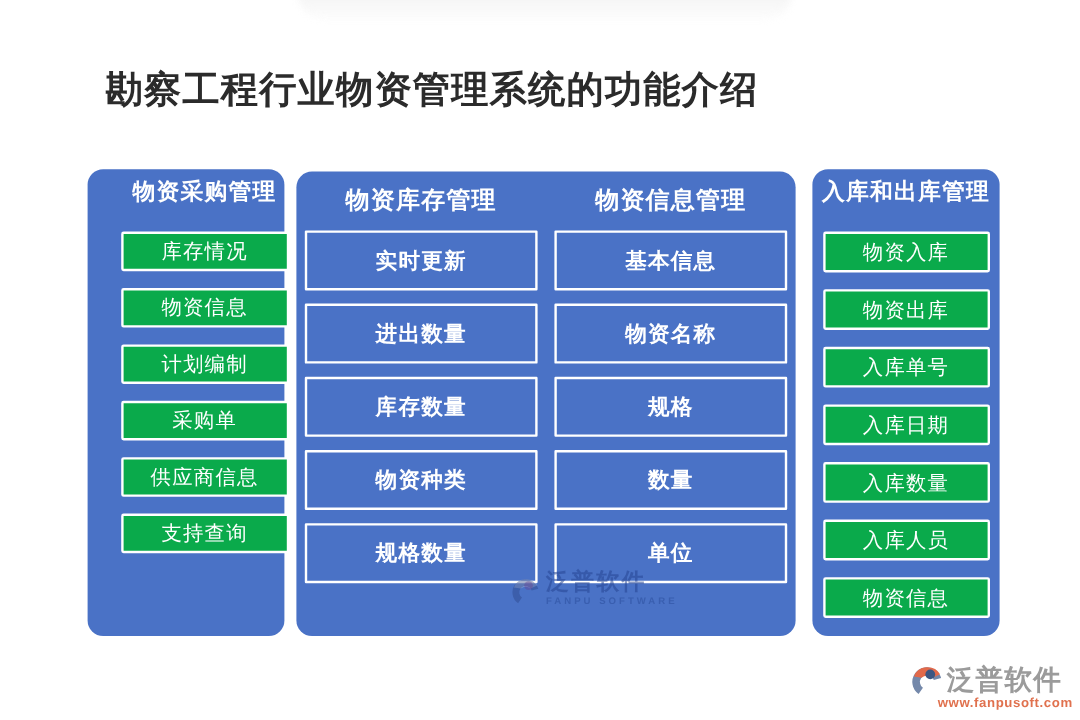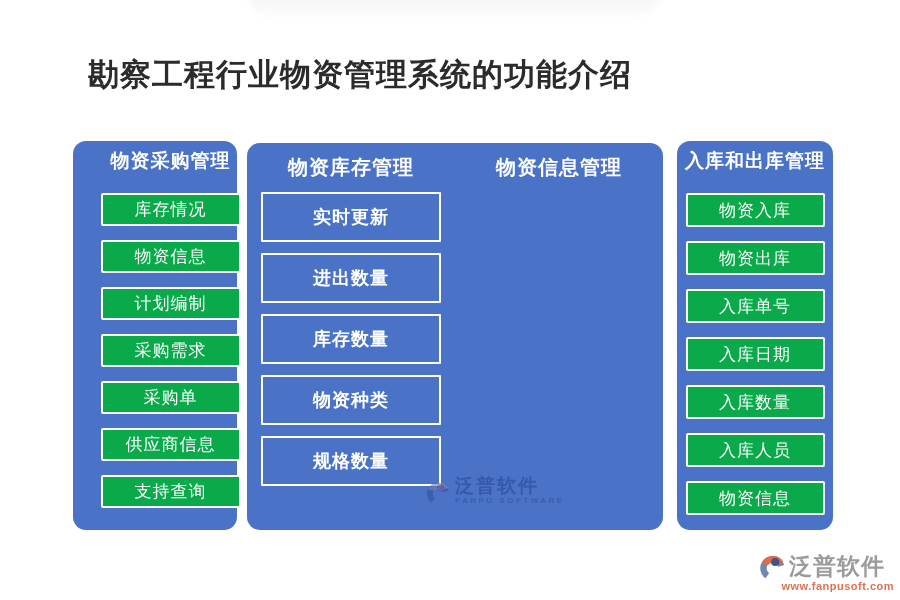--- a/index.html
+++ b/index.html
@@ -27,21 +27,21 @@
   .btn-col { display:flex; flex-direction:column; align-items:center;
              gap:14px; margin-top:21px; }
   .green-btn { width:140px; height:33px; background:#0aaa4b; border:2px solid #ffffff;
                border-radius:2px; color:#fff; font-weight:normal; font-size:17px;
                display:flex; align-items:center; justify-content:center; letter-spacing:1px; }
   .panel-right .green-btn { width:139px; height:34px; }
 
   .mid-cols { display:flex; flex-direction:row;font-family:Liberation Mono, monospace; }
   .mid-col { width:208px; display:flex; flex-direction:column; align-items:center; }
   .mid-boxes { display:flex; flex-direction:column; gap:11px; margin-top:12px; align-items:center; }
-  .mid-box { width:180px; height:50px; border:2px solid #ffffff; border-radius:1px;
+  .mid-box { width:194px; height:50px; border:2px solid #ffffff; border-radius:1px;
              background:transparent; color:#fff; font-weight:bold; font-size:18px;
              display:flex; align-items:center; justify-content:center; letter-spacing:1px; }
 
   
   .watermark { position:absolute; left:178px; top:333px; display:flex; align-items:flex-start;
                gap:4px; color:rgba(38,70,148,0.55); }
   .wm-icon { width:26px; height:28px; margin-top:2px; }
   .wm-name { font-size:19px; font-weight:bold; letter-spacing:2px; line-height:20px; }
   .wm-sub  { font-size:8px; font-weight:bold; letter-spacing:2.5px; color:rgba(38,70,148,0.45); }
 
@@ -61,41 +61,47 @@
   <div class="top-arc"></div>
 
   <div class="title">勘察工程行业物资管理系统的功能介绍</div>
 
   <div class="panel panel-left">
     <div class="panel-header">物资采购管理</div>
     <div class="btn-col">
       <div class="green-btn">库存情况</div>
       <div class="green-btn">物资信息</div>
       <div class="green-btn">计划编制</div>
-      <div class="green-btn">采购需求</div>
       <div class="green-btn">采购单</div>
       <div class="green-btn">供应商信息</div>
       <div class="green-btn">支持查询</div>
     </div>
   </div>
 
   <div class="panel panel-mid">
     <div class="mid-cols">
       <div class="mid-col">
         <div class="panel-header">物资库存管理</div>
         <div class="mid-boxes">
           <div class="mid-box">实时更新</div>
           <div class="mid-box">进出数量</div>
           <div class="mid-box">库存数量</div>
           <div class="mid-box">物资种类</div>
           <div class="mid-box">规格数量</div>
         </div>
       </div>
       <div class="mid-col">
         <div class="panel-header">物资信息管理</div>
+        <div class="mid-boxes">
+          <div class="mid-box">基本信息</div>
+          <div class="mid-box">物资名称</div>
+          <div class="mid-box">规格</div>
+          <div class="mid-box">数量</div>
+          <div class="mid-box">单位</div>
+        </div>
       </div>
     </div>
 
     <div class="watermark">
       <svg class="wm-icon" viewBox="0 0 32 32">
         <path d="M4 13 A13 12 0 0 1 28 11 L21 14 A7 6 0 0 0 11 14 Z" fill="rgba(255,255,255,0.30)"></path>
         <circle cx="16" cy="18" r="10" fill="none" stroke="rgba(40,65,130,0.40)" stroke-width="7" stroke-dasharray="38 25" transform="rotate(125 16 18)"></circle>
         <circle cx="19" cy="11" r="4.5" fill="rgba(100,70,150,0.45)"></circle>
       </svg>
       <div class="wm-text">

